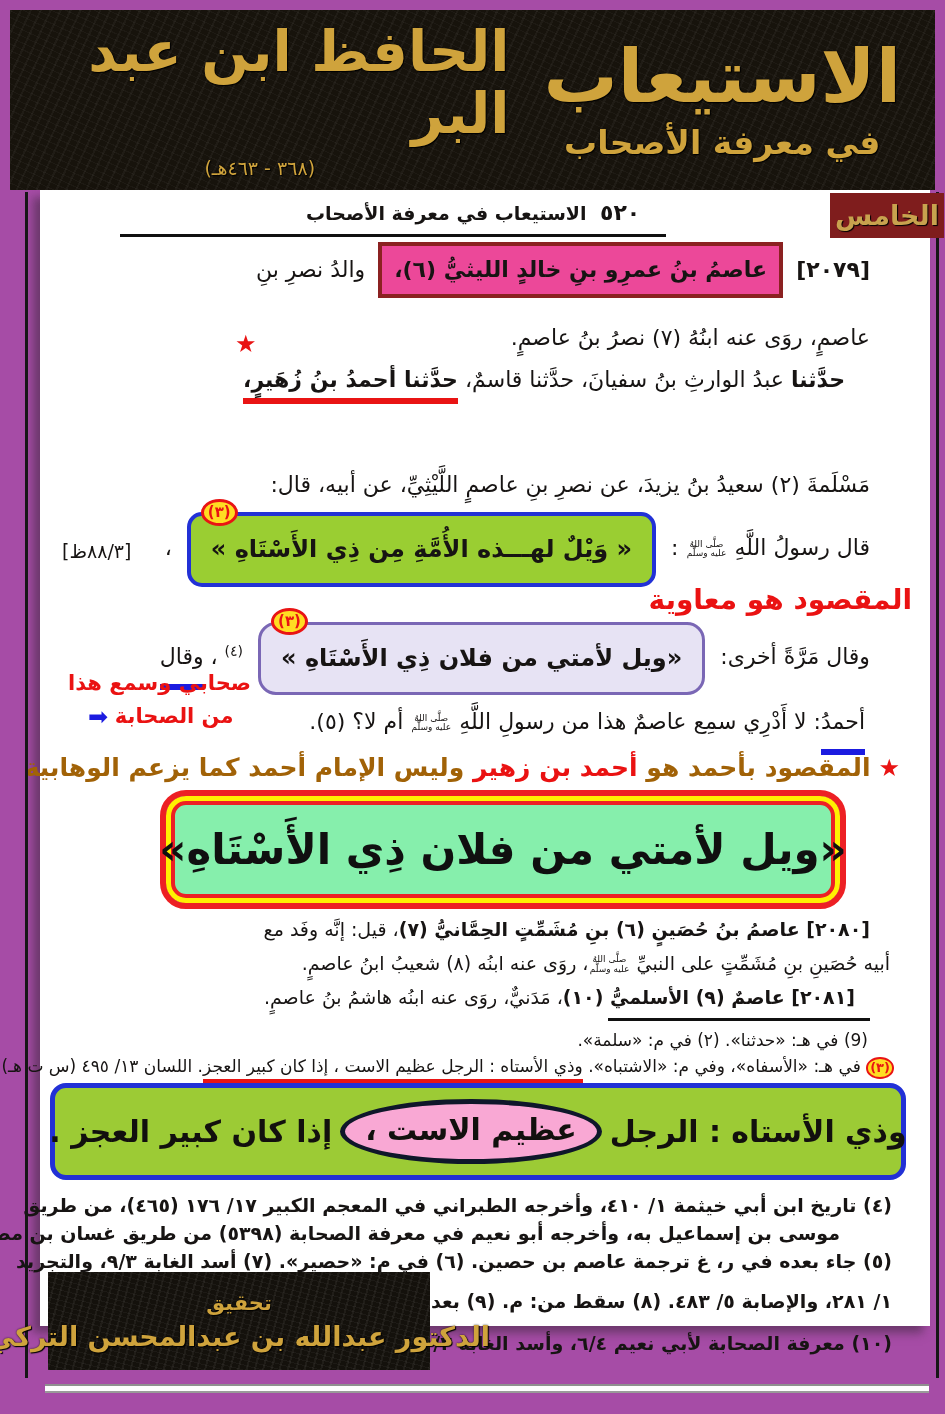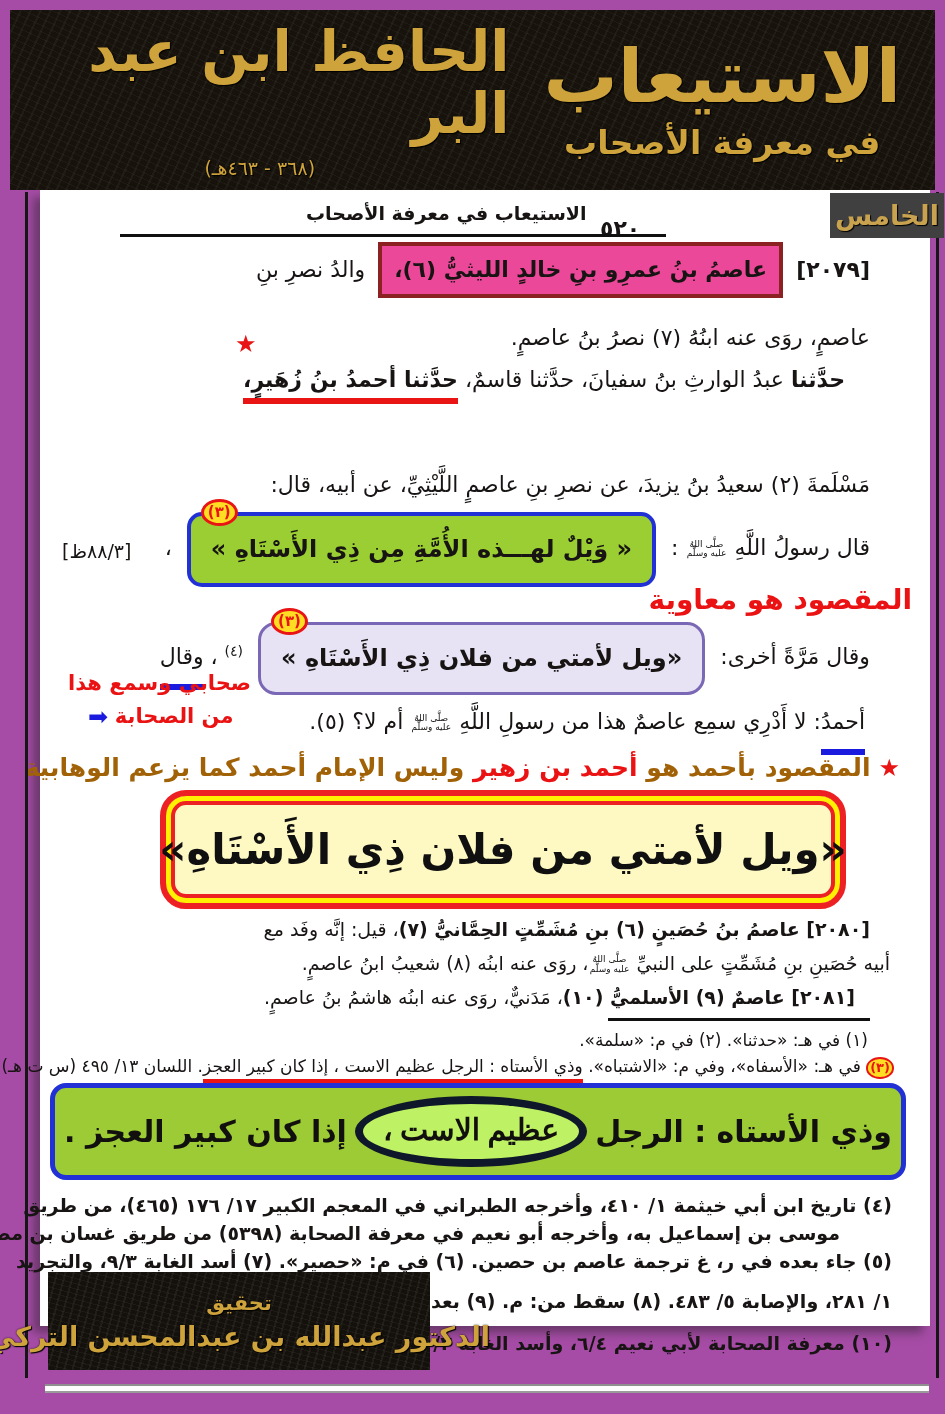--- a/index.html
+++ b/index.html
@@ -24,21 +24,21 @@
   .banner-author { left:0; width:54%; }
   .gold { color:#cfa33c; text-shadow:1px 1px 1px #000, 0 0 2px rgba(0,0,0,.8); }
   .banner-main { font-size:74px; font-weight:bold; line-height:1; }
   .banner-sub { font-size:33px; font-weight:bold; margin-top:10px; }
   .banner-auth { font-size:56px; font-weight:bold; line-height:1.1; }
   .banner-dates { font-size:19px; margin-top:12px; letter-spacing:2px; }
 
   
   .vol-tab {
     position:absolute; left:830px; right:auto; top:193px; width:114px; height:45px;
-    background:#404040; color:#c8a24e; font-size:27px; font-weight:bold;
+    background:#7f1d1d; color:#c8a24e; font-size:27px; font-weight:bold;
     display:flex; align-items:center; justify-content:center; z-index:30;
     text-shadow:1px 1px 1px #000;
   }
 
   
   .page {
     position:absolute; left:40px; top:190px; width:890px; height:1136px;
     background:#ffffff;
     box-shadow:-7px 7px 9px rgba(60,40,60,.55);
     direction:rtl;
@@ -47,21 +47,21 @@
   .frame-bottom-strip { position:absolute; left:45px; top:1384px; width:884px; height:9px; background:#fdfdfd; border-top:2px solid #8f8f8f; border-bottom:2px solid #9a9a9a; z-index:5; }
 
   .abs { position:absolute; }
   .ln { position:absolute; white-space:nowrap; font-size:22px; color:#171413; line-height:1.45; }
   .b { font-weight:bold; }
   .sup { font-size:14px; vertical-align:super; }
   .saw { display:inline-block; font-size:9px; line-height:1.05; width:42px; text-align:center; vertical-align:middle; white-space:normal; color:#171413; }
 
   
   .hdr-title { left:266px; top:10px; font-size:19px; font-weight:bold; }
-  .hdr-page  { left:560px; top:23px;  font-size:22px; font-weight:bold; }
+  .hdr-page  { left:560px; top:7px;  font-size:22px; font-weight:bold; }
   .hdr-rule  { left:80px;  top:44px; width:546px; height:3px; background:#101010; }
 
   
   .name-box {
     display:inline-block; background:#ec4899; border:4px solid #8b2121;
     padding:8px 12px; font-weight:bold; margin:0 6px;
   }
 
   
   .u-red  { border-bottom:6px solid #e91414; padding-bottom:6px; }
@@ -85,39 +85,39 @@
   }
 
   
   .red-note  { color:#ea1212; font-weight:bold; }
   .blue-note { color:#a16207; font-weight:bold; }
   .star { color:#e91414; font-size:24px; }
   .arrow-blue { color:#1b1be0; font-size:24px; vertical-align:middle; }
 
   .big-yellow {
     position:absolute; left:120px; top:600px; width:686px; height:119px;
-    background:#fef9c3; border:6px solid #ed2024; border-radius:26px;
+    background:#86efac; border:6px solid #ed2024; border-radius:26px;
     box-shadow:inset 0 0 0 5px #fff101, inset 0 0 0 9px #ed2024;
     display:flex; align-items:center; justify-content:center;
     font-size:42px; font-weight:bold; color:#101010; white-space:nowrap;
   }
 
   .sep-rule { right:60px; top:828px; width:262px; height:3px; background:#101010; }
   .fn { font-size:17px; }
   .fn-bold { font-size:19px; font-weight:bold; }
 
   .green-box {
     position:absolute; left:10px; top:893px; width:856px; height:97px;
     background:#9ccb35; border:5px solid #2231d6; border-radius:16px;
     display:flex; align-items:center; justify-content:center;
     font-size:30px; font-weight:bold; color:#12100e; white-space:nowrap;
   }
   .oval {
-    display:inline-block; background:#bef264; border:8px solid #0f172a;
-    border-radius:50%; padding:8px 20px 12px; margin:0 8px;font-family:Liberation Serif, serif;
+    display:inline-block; background:#f9a8d4; border:5px solid #0f172a;
+    border-radius:50%; padding:8px 20px 12px; margin:0 8px;
   }
 
   .signature {
     position:absolute; left:8px; top:1082px; width:382px; height:98px; z-index:20;
     background:
       repeating-linear-gradient(105deg, rgba(255,255,255,.05) 0 2px, transparent 2px 8px),
       repeating-linear-gradient(15deg, rgba(255,255,255,.04) 0 1px, transparent 1px 5px),
       #14110c;
     display:flex; flex-direction:column; align-items:center; justify-content:center;
   }
@@ -218,21 +218,21 @@
   <div class="ln" style="right:40px; top:760px; font-size:19px;">
     <span>أبيه حُصَينِ بنِ مُشَمِّتٍ على النبيِّ </span><span class="saw">صلَّى اللهُ عليه وسلَّم</span><span>، روَى عنه ابنُه (٨) شعيبُ ابنُ عاصمٍ.</span>
   </div>
 
   <div class="ln" style="right:75px; top:794px; font-size:19px;">
     <span class="b">[٢٠٨١] عاصمٌ (٩) الأسلميُّ (١٠)</span><span>، مَدَنيٌّ، روَى عنه ابنُه هاشمُ بنُ عاصمٍ.</span>
   </div>
 
   <div class="abs sep-rule"></div>
 
-  <div class="ln fn" style="right:62px; top:838px;">(١) في هـ: «حدثنا». (٢) في م: «سلمة».</div>
+  <div class="ln fn" style="right:62px; top:838px;">(9) في هـ: «حدثنا». (٢) في م: «سلمة».</div>
   <div class="ln fn" style="right:36px; top:864px;">
     <span class="fn-badge">(٣)</span><span> في هـ: «الأسفاه»، وفي م: «الاشتباه». </span><span class="u-red" style="border-bottom-width:4px; padding-bottom:3px;">وذي الأستاه : الرجل عظيم الاست ، إذا كان كبير العجز</span><span>. اللسان ١٣/ ٤٩٥ (س ت هـ).</span>
   </div>
 
   <div class="green-box">
     <span>وذي الأستاه : الرجل</span>
     <span class="oval">عظيم الاست ،</span>
     <span>إذا كان كبير العجز .</span>
   </div>
 

